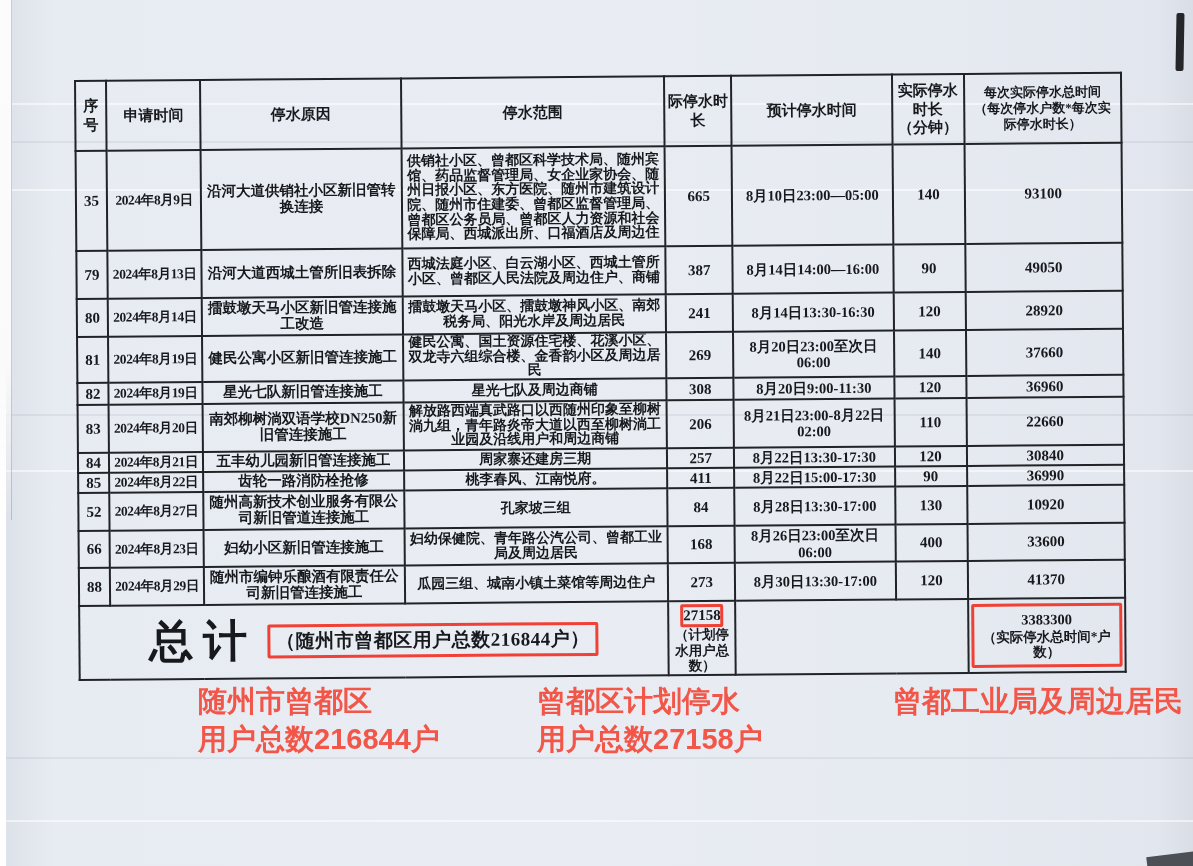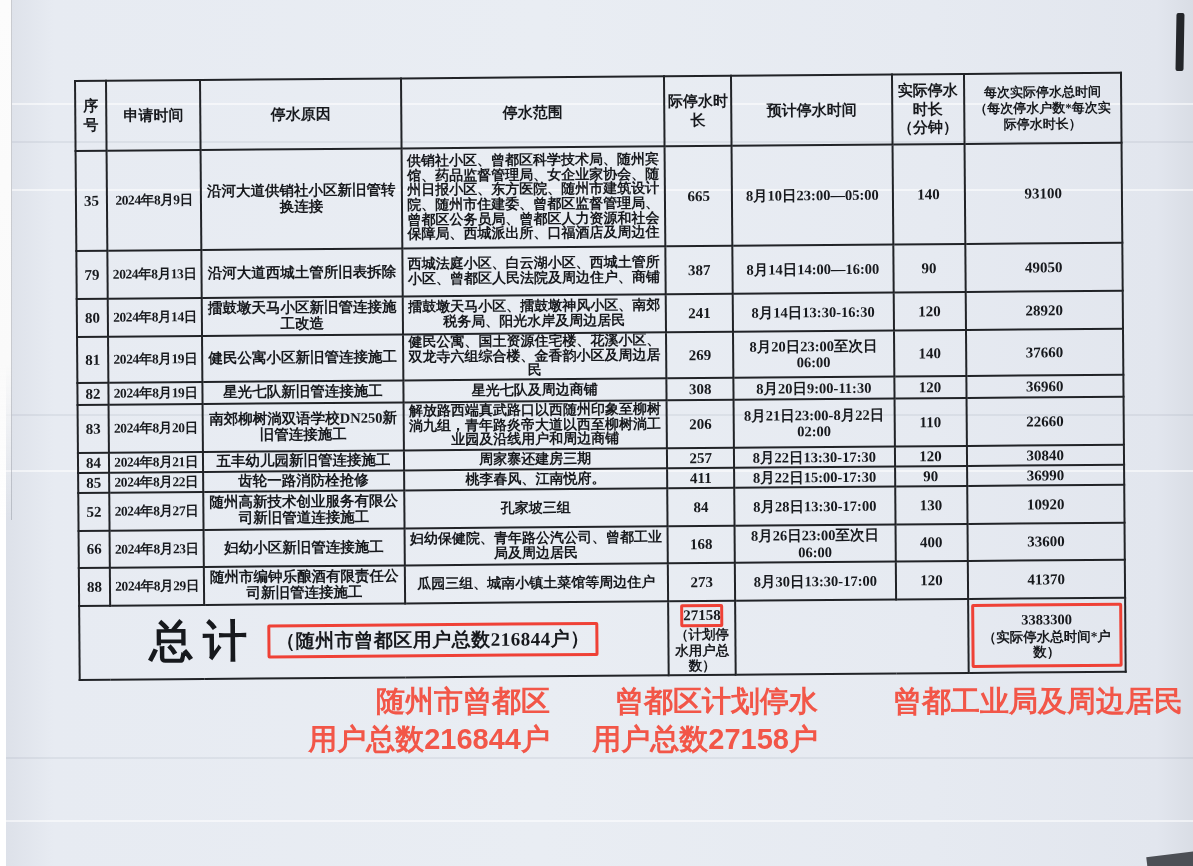--- a/index.html
+++ b/index.html
@@ -54,25 +54,25 @@
   .total-wrap{display:flex;align-items:center;justify-content:center;gap:10px;}
   .total-label{font-size:44px;font-weight:700;letter-spacing:10px;}
   .red-box{border:3px solid #ef4136;border-radius:2px;}
   .total-note{font-size:19px;font-weight:700;padding:3px 6px;letter-spacing:0.5px;}
   .num-box{display:inline-block;font-size:15px;font-weight:700;padding:0 0;margin-top:2px;}
   .cell-note{font-size:13.5px;line-height:1.15;font-weight:700;}
   .block-box{display:inline-block;padding:4px 6px;font-weight:700;font-size:14.5px;line-height:1.3;max-width:150px;}
   
   .annotation{
     position:absolute;color:#f25648;font-weight:700;font-size:29px;
-    line-height:38px;text-align:right;white-space:pre-line;
+    line-height:38px;text-align:left;white-space:pre-line;
     font-family:"Liberation Sans","DejaVu Sans",sans-serif;
   }
   .ann-left{left:198px;top:682px;width:352px;}
-  .ann-middle{left:568px;top:682px;width:250px;}
+  .ann-middle{left:537px;top:682px;width:250px;}
   .ann-right{left:893px;top:682px;width:300px;text-align:left;}
 </style>
 </head>
 <body>
 
 <div class="paper">
   <div class="streak" style="top:103px"></div>
   <div class="streak dark" style="top:141px"></div>
   <div class="streak" style="top:189px"></div>
   <div class="streak dark" style="top:414px"></div>

